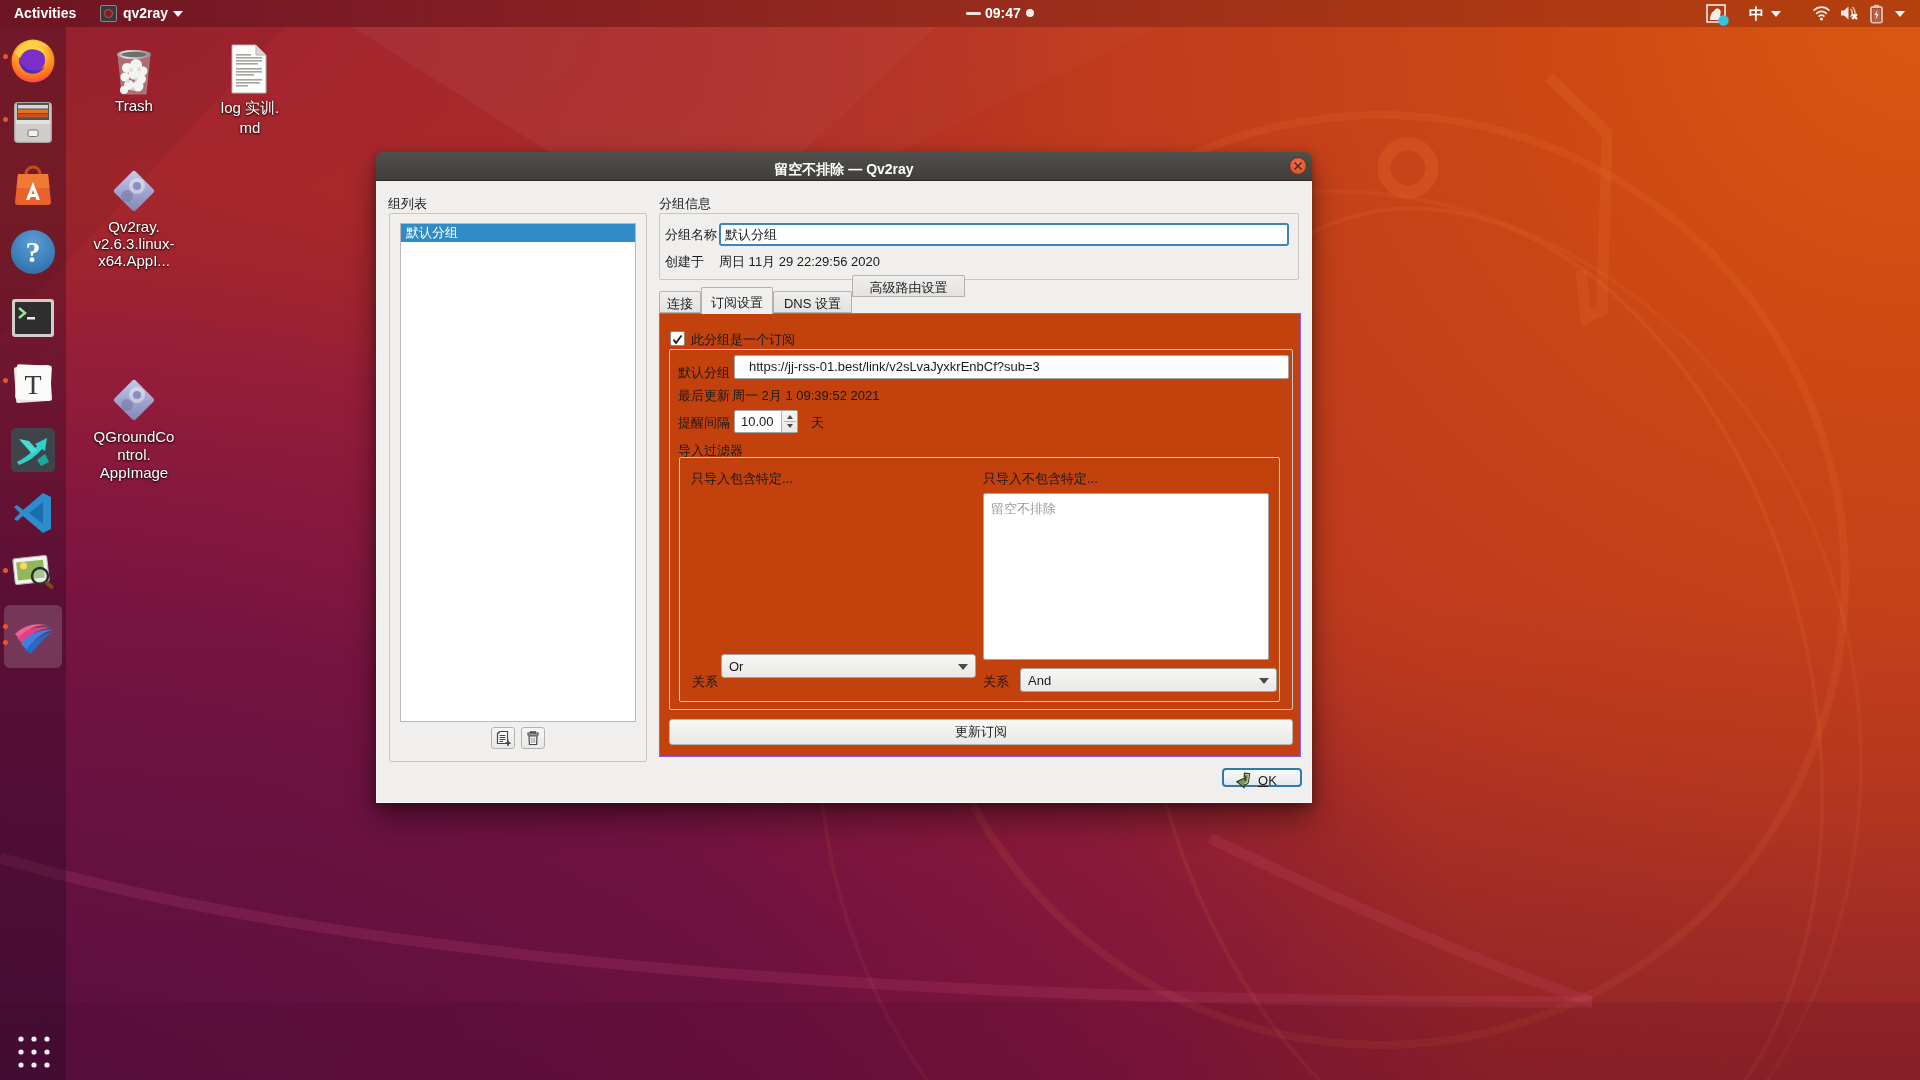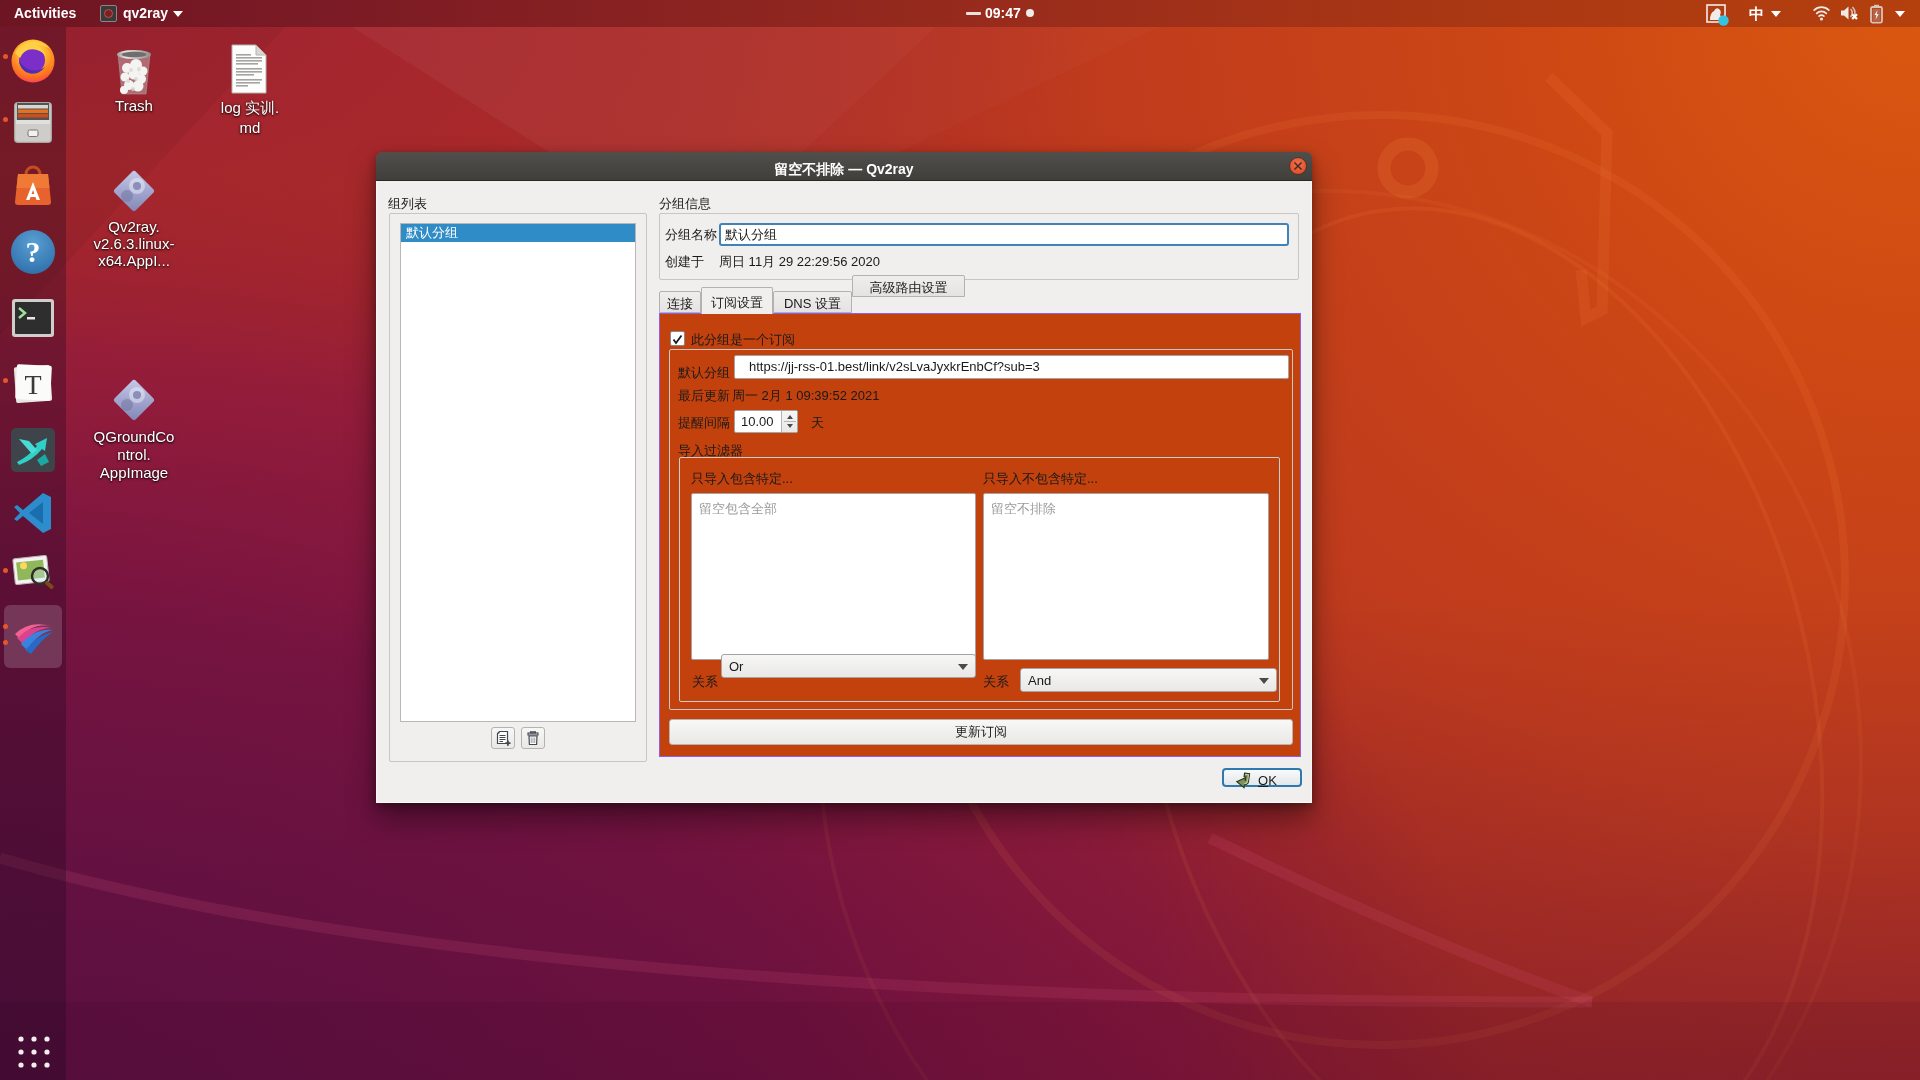--- a/index.html
+++ b/index.html
@@ -393,21 +393,20 @@
                 <path d="M8,4 L11,8 L5,8 Z M8,17 L11,13 L5,13 Z" fill="#4a4a48"></path>
                 <path d="M2,10.5 L14,10.5" stroke="#b5b4b2"></path>
               </svg>
           </div>
         </div>
         <div class="lbl" style="left:141px;top:64px;">天</div>
         <div class="lbl" style="left:8px;top:92px;">导入过滤器</div>
         <div class="frame" style="left:9px;top:107px;width:601px;height:245px;border-color:#cecdcb;">
           <div class="lbl" style="left:11px;top:12px;">只导入包含特定...</div>
           <div class="lbl" style="left:303px;top:12px;">只导入不包含特定...</div>
-          <div class="abs" style="left:11px;top:35px;width:285px;height:167px;background:#fff;border:1px solid #a5a4a2;border-radius:2px;font-size:13px;color:#9b9a98;padding:6px 0 0 7px;">留空包含全部</div>
           <div class="abs" style="left:303px;top:35px;width:286px;height:167px;background:#fff;border:1px solid #a5a4a2;border-radius:2px;font-size:13px;color:#9b9a98;padding:6px 0 0 7px;">留空不排除</div>
           <div class="lbl" style="left:12px;top:215px;">关系</div>
           <div class="abs combo" style="left:41px;top:196px;width:255px;">Or
             <svg class="abs" style="right:7px;top:9px" width="10" height="7">
                 <polygon points="0,0 10,0 5,6" fill="#4a4a48"></polygon>
               </svg>
           </div>
           <div class="lbl" style="left:303px;top:215px;">关系</div>
           <div class="abs combo" style="left:340px;top:210px;width:257px;">And
             <svg class="abs" style="right:7px;top:9px" width="10" height="7">

